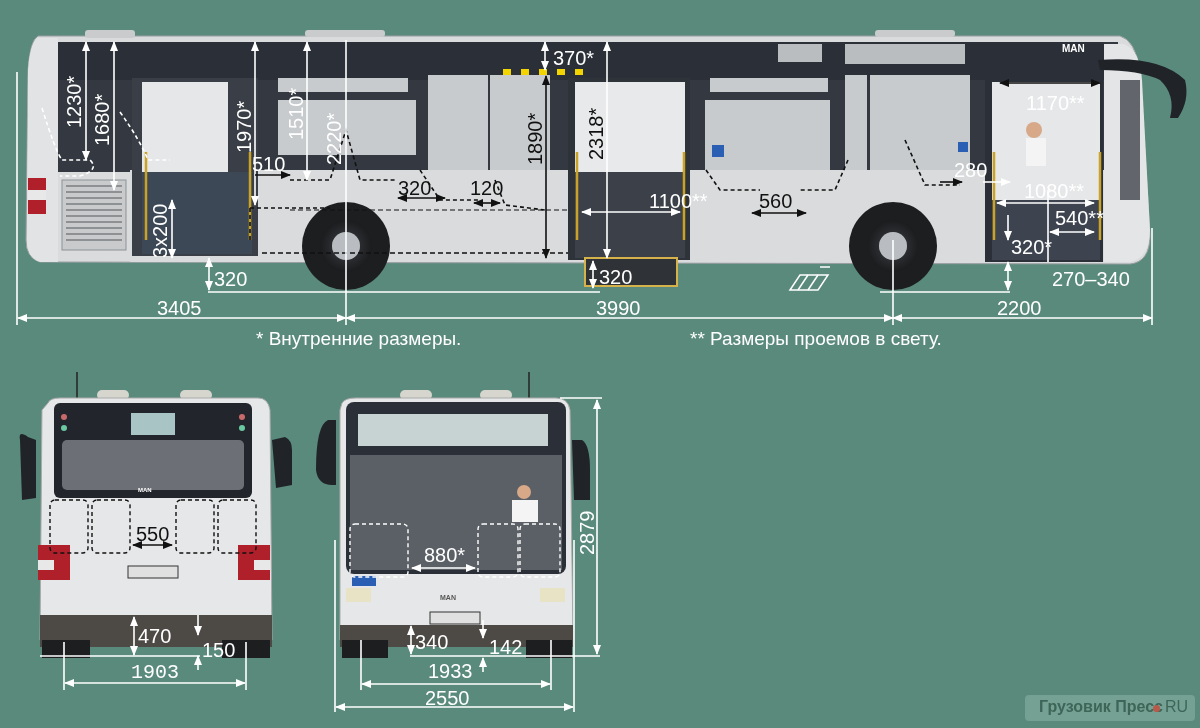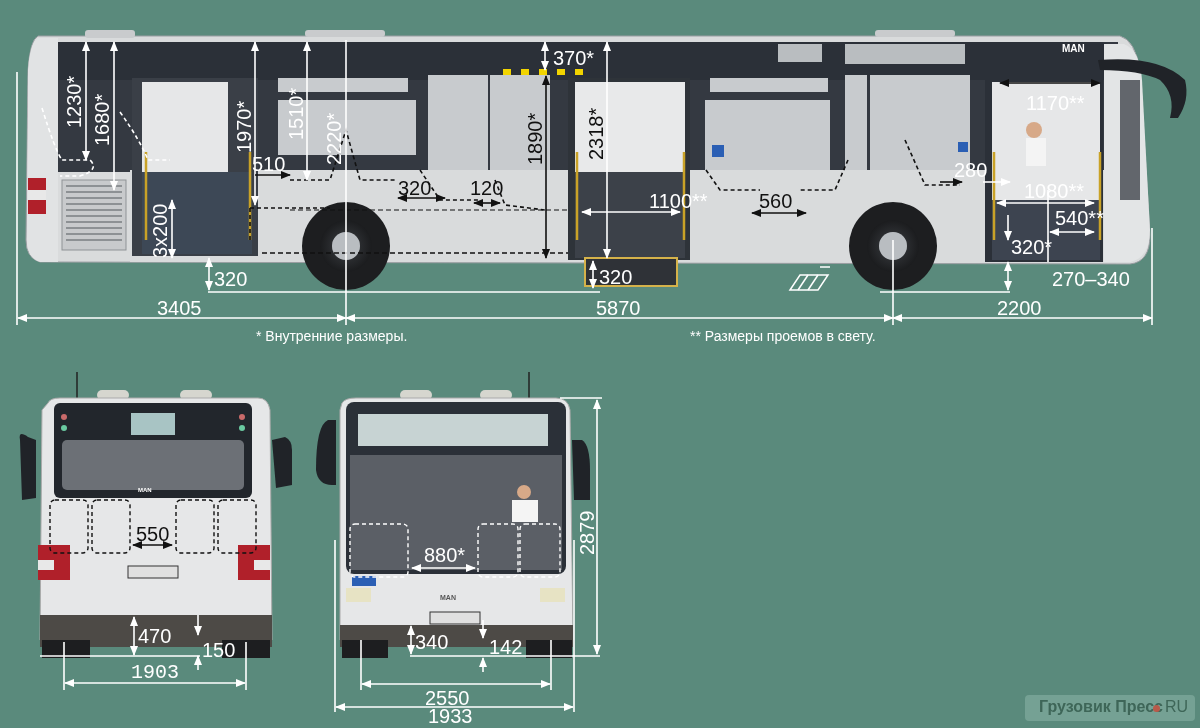--- a/index.html
+++ b/index.html
@@ -2,21 +2,21 @@
 <html><head>
 <meta charset="utf-8">
 <style>
   html,body{margin:0;padding:0;}
   body{width:1200px;height:728px;background:#5a8a7c;position:relative;overflow:hidden;font-family:"Liberation Sans",sans-serif;}
   .layer{position:absolute;left:0;top:0;}
   .lbl{position:absolute;font-family:"Liberation Sans",sans-serif;font-size:20px;line-height:20px;white-space:nowrap;}
   .w{color:#ffffff;}
   .b{color:#111111;}
   .v{transform:rotate(-90deg);transform-origin:left top;}
-  .note{position:absolute;color:#ffffff;font-size:14px;white-space:nowrap;}
+  .note{position:absolute;color:#ffffff;font-size:19px;white-space:nowrap;}
   .wm{position:absolute;left:1025px;top:695px;width:170px;height:26px;background:rgba(140,180,168,0.55);border-radius:4px;filter:blur(0.3px);}
   .wm span{position:absolute;top:3px;font-size:16px;font-weight:bold;color:#3e6658;}
   .wm .dot{position:absolute;left:128px;top:10px;width:7px;height:7px;border-radius:50%;background:#b85a4a;}
   .wm .ru{left:140px;font-weight:normal;color:#3e6658;}
 </style>
 </head>
 <body>
 
 <svg class="layer" width="1200" height="728" viewBox="0 0 1200 728" xmlns="http://www.w3.org/2000/svg">
   <defs>
@@ -274,21 +274,21 @@
     <line x1="361" y1="640" x2="361" y2="690"></line>
     <line x1="551" y1="640" x2="551" y2="690"></line>
     <line x1="362" y1="684" x2="550" y2="684" marker-start="url(#aw)" marker-end="url(#aw)"></line>
     <line x1="335" y1="540" x2="335" y2="712"></line>
     <line x1="574" y1="540" x2="574" y2="712"></line>
     <line x1="336" y1="707" x2="573" y2="707" marker-start="url(#aw)" marker-end="url(#aw)"></line>
   </g>
 </svg>
 
 <div class="lbl w" style="left:157px;top:298px;">3405</div>
-<div class="lbl w" style="left:596px;top:298px;">5870</div>
+<div class="lbl w" style="left:596px;top:298px;">3990</div>
 <div class="lbl w" style="left:997px;top:298px;">2200</div>
 
 <div class="lbl w v" style="left:64px;top:128px;">1230*</div>
 <div class="lbl w v" style="left:92px;top:146px;">1680*</div>
 <div class="lbl w v" style="left:234px;top:153px;">1970*</div>
 <div class="lbl w v" style="left:286px;top:140px;">1510*</div>
 <div class="lbl w v" style="left:324px;top:165px;">2220*</div>
 <div class="lbl b v" style="left:525px;top:165px;">1890*</div>
 <div class="lbl b v" style="left:586px;top:160px;">2318*</div>
 <div class="lbl w" style="left:553px;top:48px;">370*</div>
@@ -314,20 +314,20 @@
 
 <div class="lbl b" style="left:136px;top:524px;">550</div>
 <div class="lbl w" style="left:138px;top:626px;">470</div>
 <div class="lbl w" style="left:202px;top:640px;">150</div>
 <div class="lbl w" style="left:131px;top:663px;font-family:Liberation Mono, monospace;">1903</div>
 
 <div class="lbl w" style="left:424px;top:545px;text-align:right;">880*</div>
 <div class="lbl w v" style="left:577px;top:555px;">2879</div>
 <div class="lbl w" style="left:415px;top:632px;">340</div>
 <div class="lbl w" style="left:489px;top:637px;">142</div>
-<div class="lbl w" style="left:428px;top:661px;margin-top:45px;">1933</div>
+<div class="lbl w" style="left:428px;top:661px;">1933</div>
 <div class="lbl w" style="left:425px;top:688px;">2550</div>
 
 <div class="wm">
   <span style="left:14px;">Грузовик Пресс</span>
   <span class="dot"></span>
   <span class="ru">RU</span>
 </div>
 
 </body></html>

